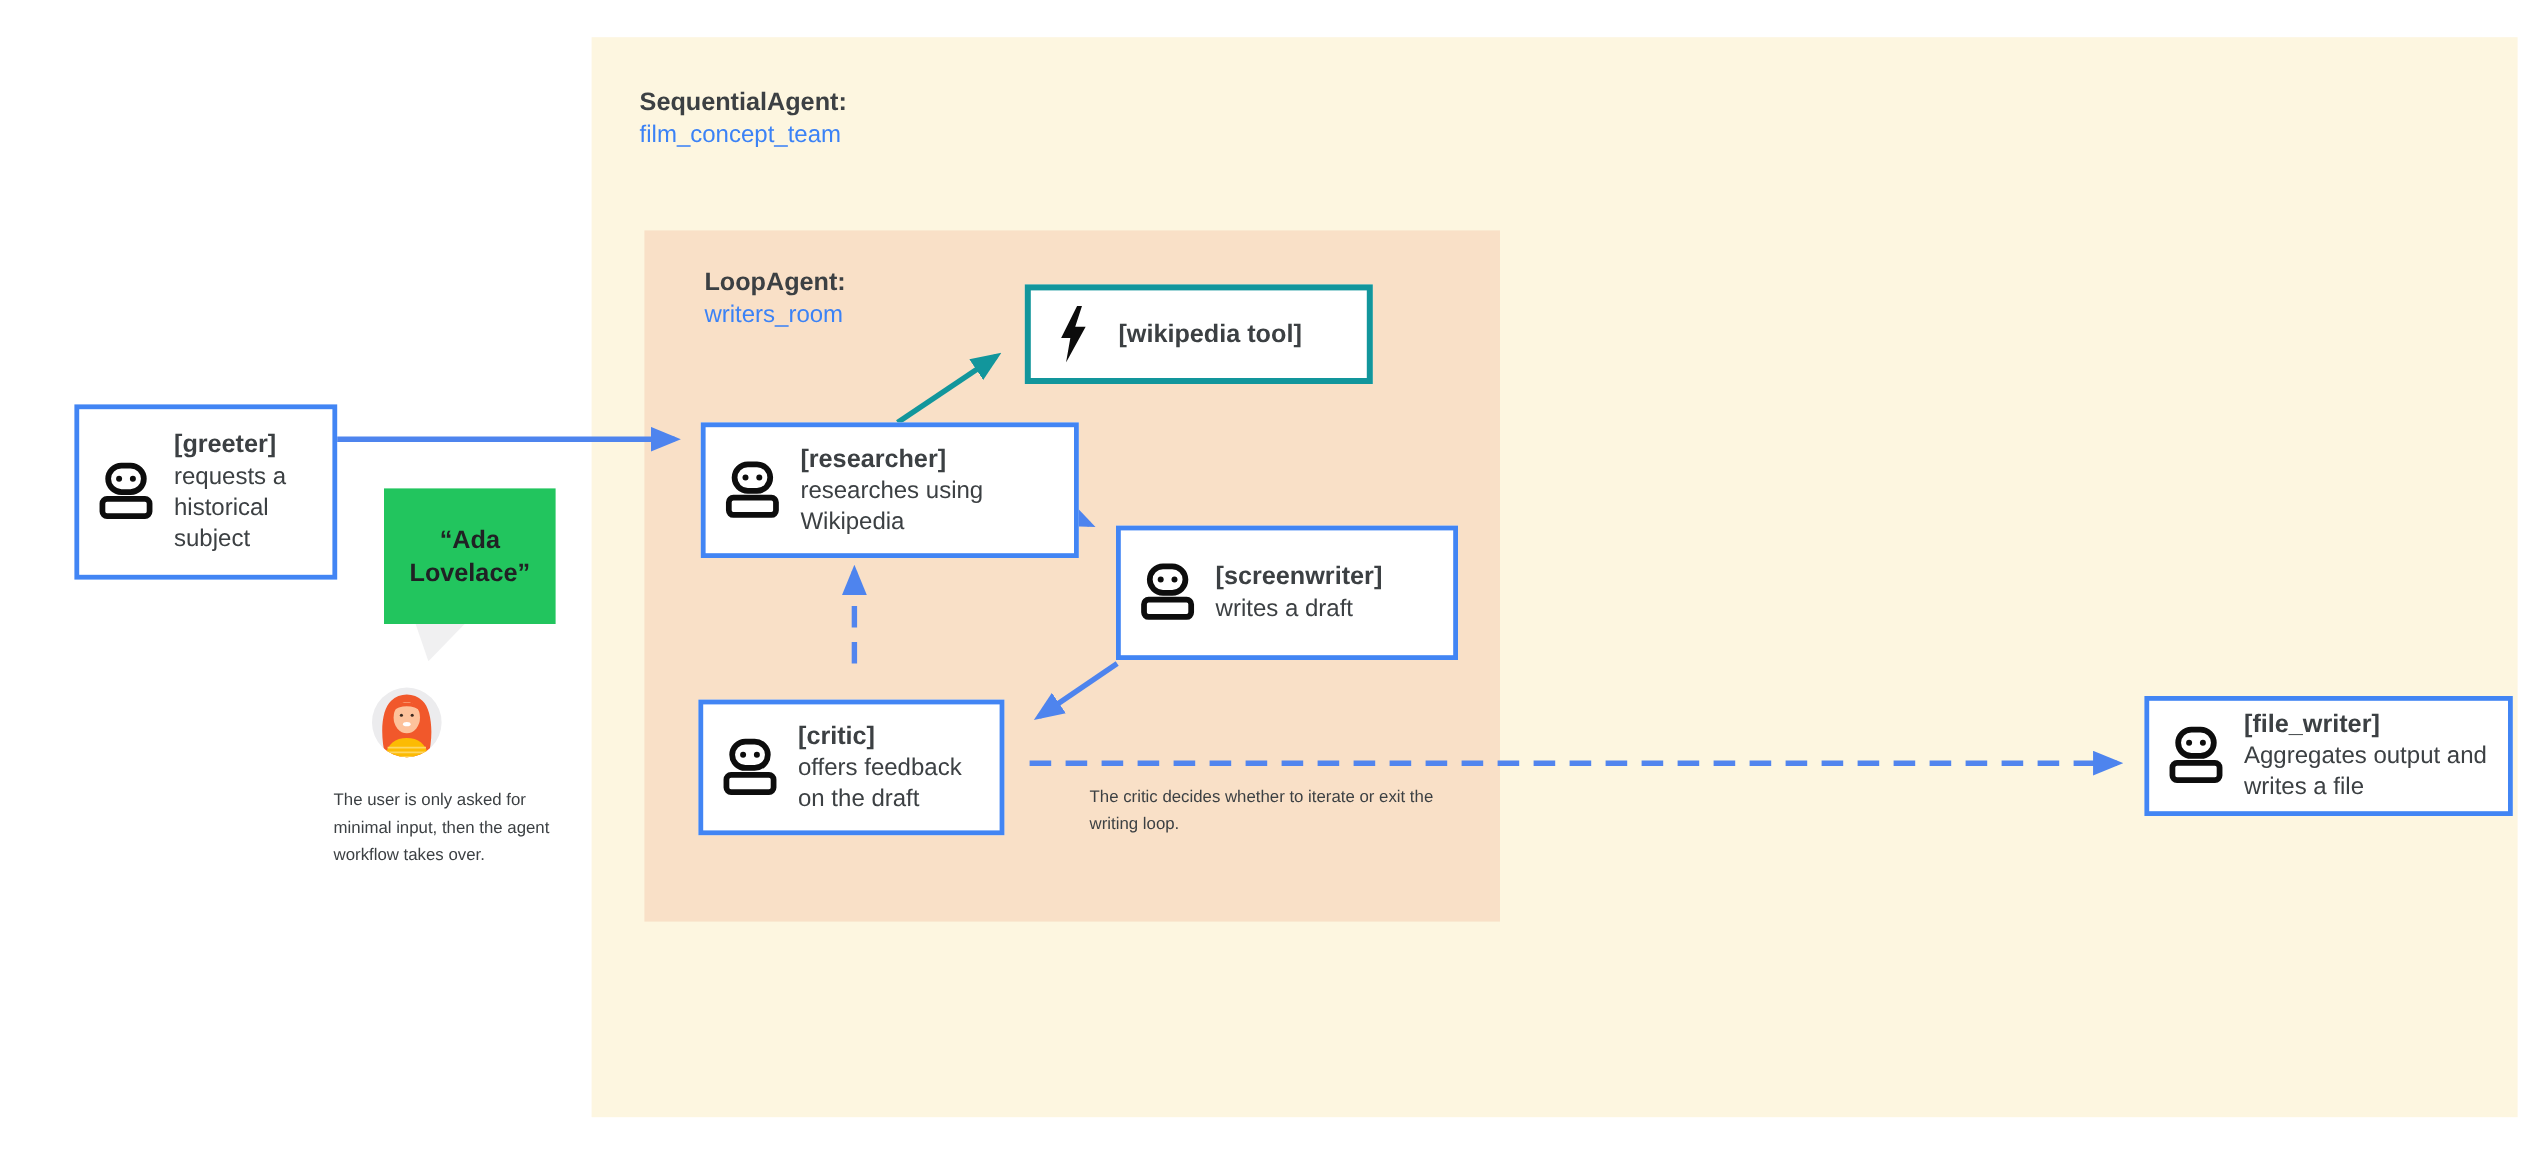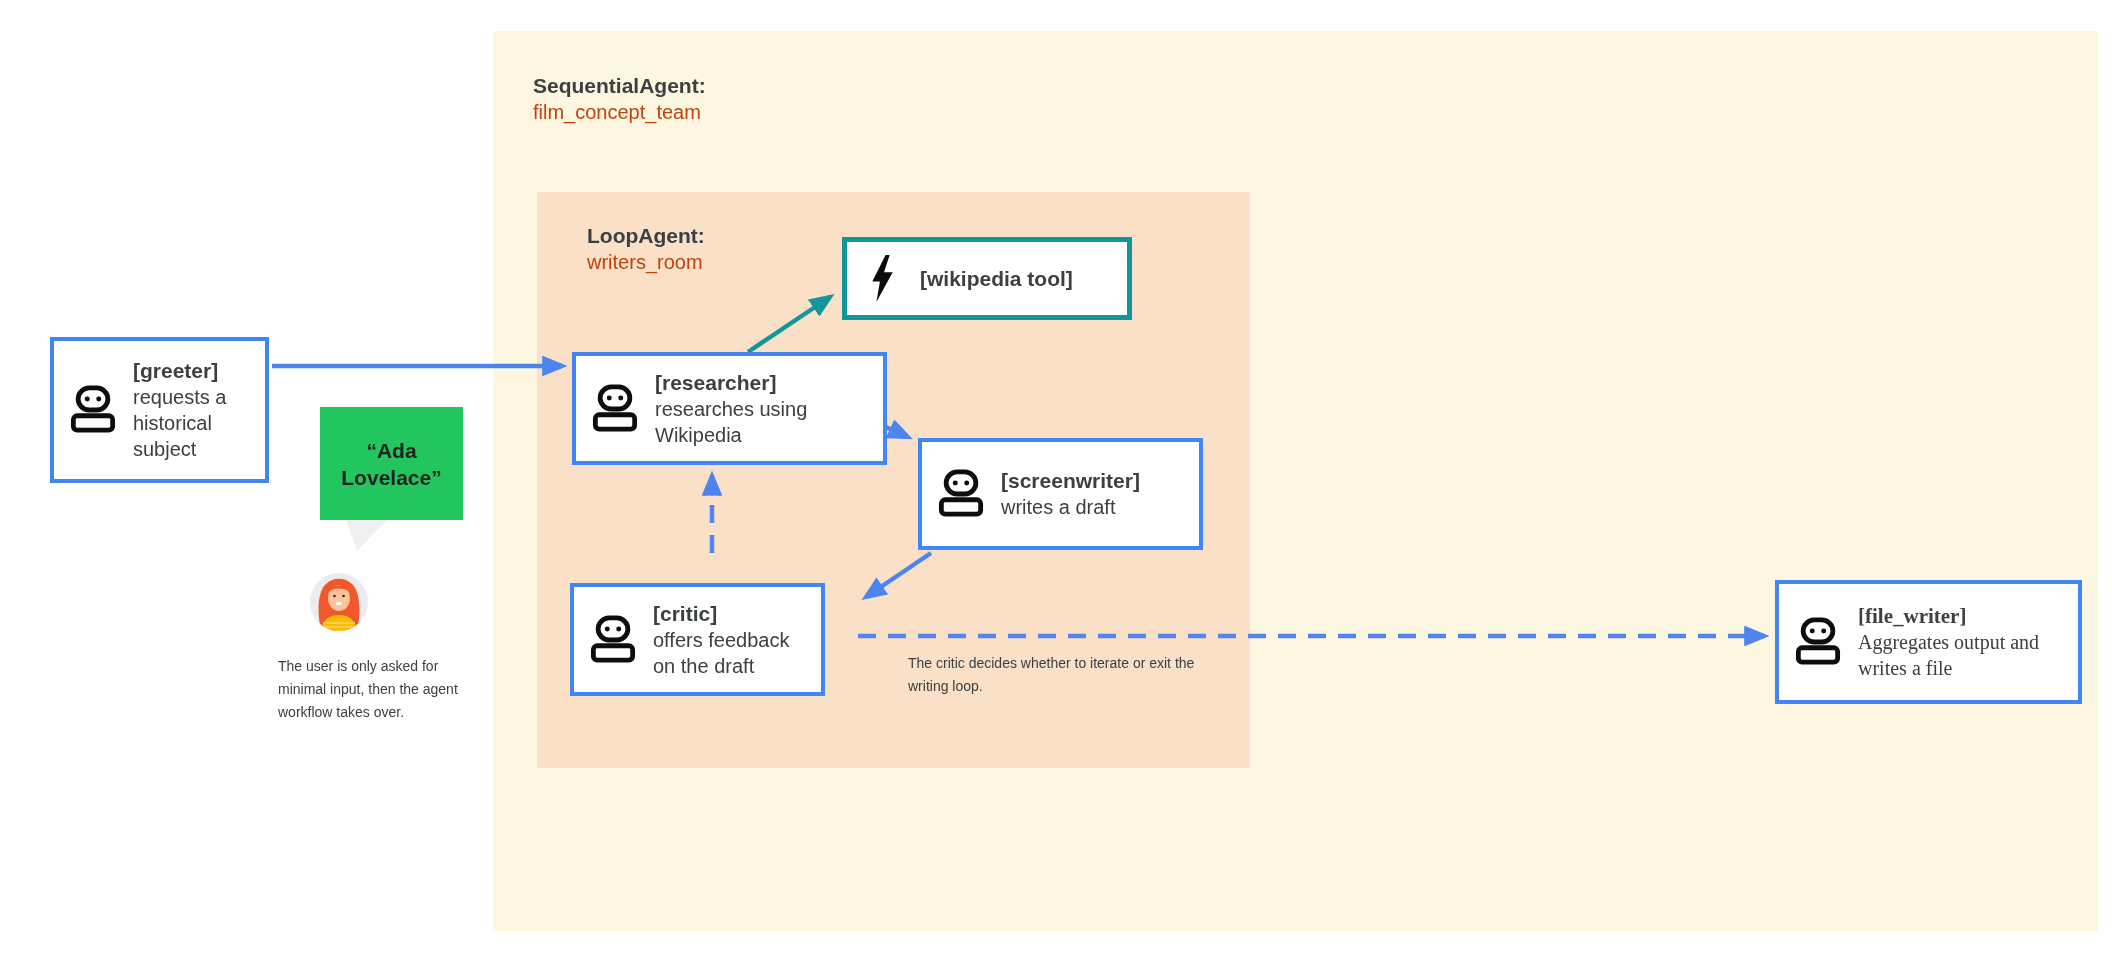--- a/index.html
+++ b/index.html
@@ -6,39 +6,39 @@
   body{font-family:"Liberation Sans",sans-serif;color:#3c4043;}
   .canvas{position:relative;width:2112px;height:960px;background:#ffffff;overflow:hidden;}
 
   
   .seq-container{position:absolute;left:493px;top:31px;width:1605px;height:900px;background:#fdf6e0;}
   .loop-container{position:absolute;left:537px;top:192px;width:713px;height:576px;background:#f9e0c7;}
 
   
   .group-label{position:absolute;line-height:27px;}
   .group-label .g-title{font-weight:700;font-size:21px;color:#3c4043;}
-  .group-label .g-name{font-weight:400;font-size:20px;color:#c2410c;}
+  .group-label .g-name{font-weight:400;font-size:20px;color:#3b82f6;}
   .seq-label{left:533px;top:72px;}
   .loop-label{left:587px;top:222px;}
 
   
   .node{position:absolute;background:#ffffff;border:4px solid #4285f4;box-sizing:border-box;
-        display:flex;align-items:center;gap:17px;padding:0 14px 0 16px;}
+        display:flex;align-items:center;gap:17px;padding:0 14px 0 16px;margin-left:12px;}
   .node-tool{border:5px solid #12969c;gap:24px;padding-left:22px;}
   .node-text{flex:1;}
   .node-label{font-weight:700;font-size:21px;line-height:26px;color:#3c4043;}
   .node-desc{font-weight:400;font-size:20px;line-height:26px;color:#3c4043;}
   .icon{flex:0 0 auto;display:flex;align-items:center;justify-content:center;}
 
   .n-greeter{left:50px;top:337px;width:219px;height:146px;}
   .n-researcher{left:572px;top:352px;width:315px;height:113px;}
   .n-wikipedia{left:842px;top:237px;width:290px;height:83px;}
   .n-screenwriter{left:918px;top:438px;width:285px;height:112px;}
   .n-critic{left:570px;top:583px;width:255px;height:113px;}
-  .n-filewriter{left:1775px;top:580px;width:307px;height:124px;font-family:Liberation Serif, serif;}
+  .n-filewriter{left:1775px;top:580px;width:307px;height:100px;}
 
   
   .overlay{position:absolute;left:0;top:0;width:2112px;height:960px;pointer-events:none;}
   .arrow-solid{stroke:#4e84ee;stroke-width:4.5;fill:none;}
   .arrow-teal{stroke:#12969c;stroke-width:4.5;fill:none;}
   .arrow-dashed{stroke:#5285ee;stroke-width:4.5;stroke-dasharray:18 12;fill:none;}
 
   
   .bubble{position:absolute;left:320px;top:407px;width:143px;height:113px;background:#22c55e;
           display:flex;align-items:center;justify-content:center;text-align:center;font-weight:bold;}

